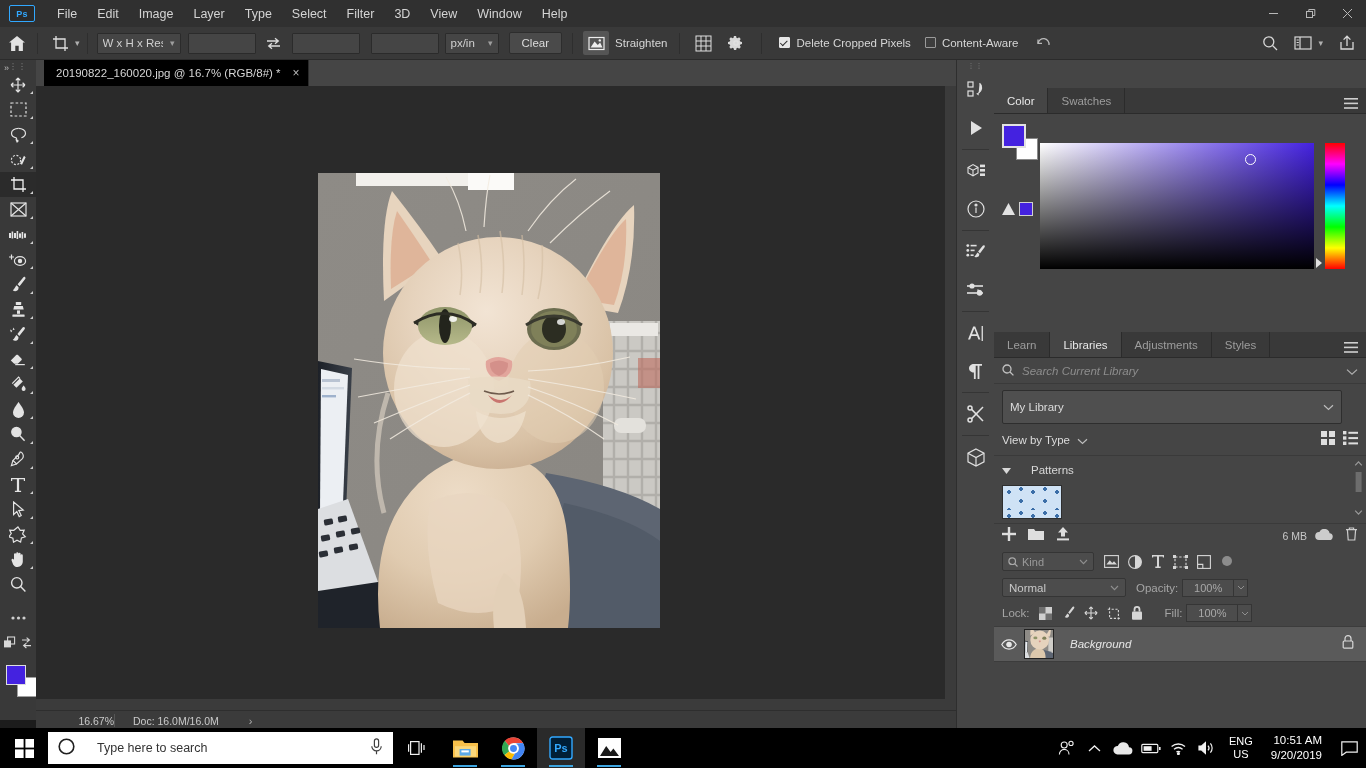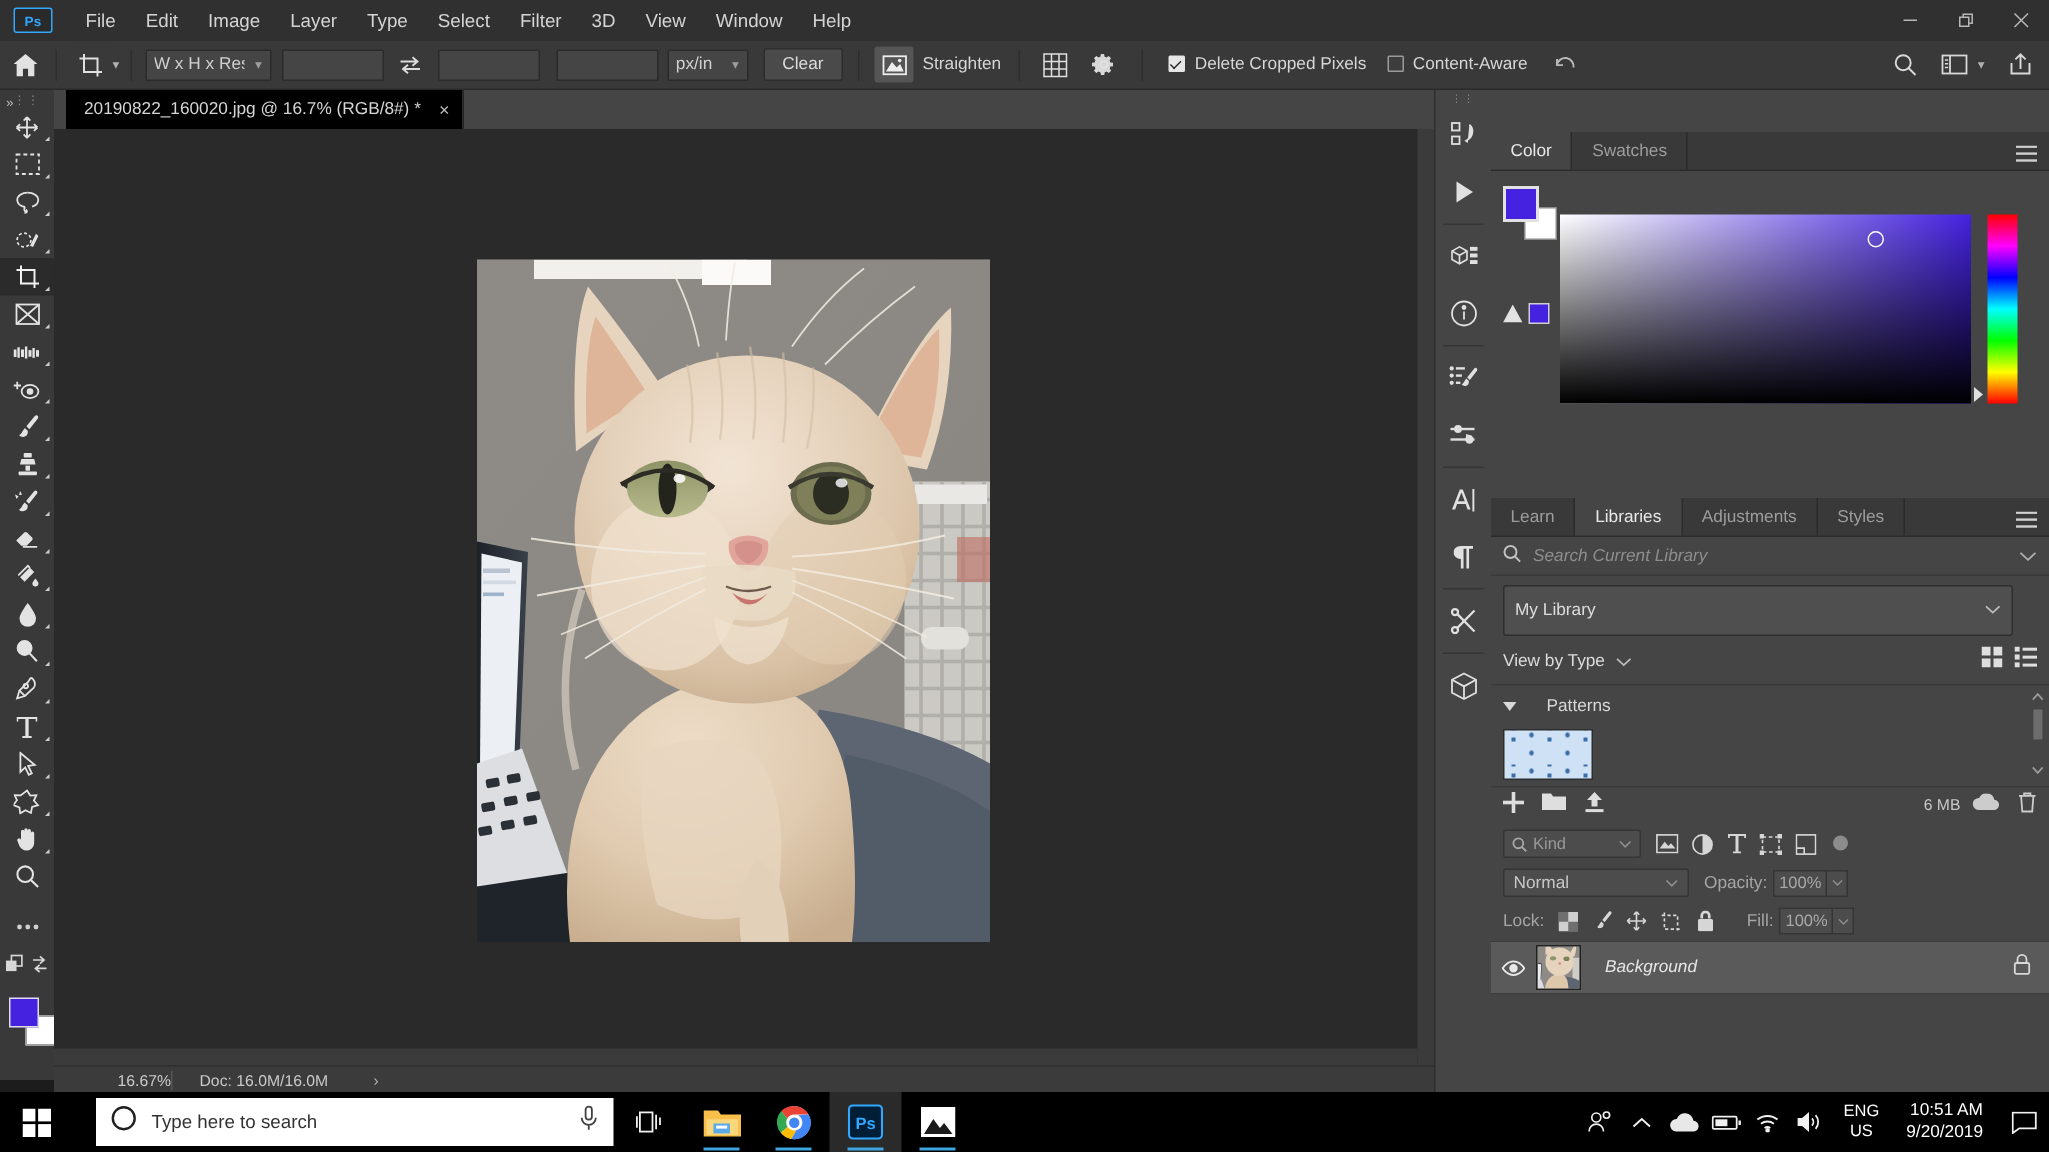--- a/index.html
+++ b/index.html
@@ -237,21 +237,21 @@
     display: flex; align-items: center; padding: 0 5px; color: #9a9a9a; font-size: 11px;
   }
   .lay-fico { width: 23px; height: 21px; display: flex; align-items: center; justify-content: center; }
   .lay-blend { height: 25px; display: flex; align-items: center; padding: 0 8px; }
   .blend-sel {
     width: 124px; height: 19px; background: #4c4c4c; border: 1px solid #353535; border-radius: 2px;
     display: flex; align-items: center; padding: 0 6px; color: #c8c8c8; font-size: 11.5px;
   }
   .lbl-dim { color: #a5a5a5; font-size: 11.5px; }
   .num-box {
-    width: 36px; height: 18px; background: #4c4c4c; border: 1px solid #353535;
+    width: 52px; height: 18px; background: #4c4c4c; border: 1px solid #353535;
     display: flex; align-items: center; justify-content: center;
     color: #a8a8a8; font-size: 11px; margin-left: 4px;
   }
   .num-stepper { width: 14px; height: 18px; background: #4c4c4c; border: 1px solid #353535; border-left: none;
     display:flex; align-items:center; justify-content:center;}
   .lay-lock { height: 26px; display: flex; align-items: center; padding: 0 8px; }
   .lock-ico { width: 23px; height: 22px; display: flex; align-items: center; justify-content: center; }
   .layer-row {
     height: 36px; display: flex; align-items: center; background: #5a5a5a;
     border-top: 1px solid #3c3c3c; border-bottom: 1px solid #3c3c3c;
@@ -266,21 +266,21 @@
   .layers-body { height: 164px; background: #454545; }
 
   
   .taskbar {
     position: absolute; left: 0; bottom: 0; width: 1366px; height: 40px;
     background: #000; display: flex; align-items: center;
   }
   .start-btn { width: 48px; height: 40px; display: flex; align-items: center; justify-content: center; }
   .tb-search {
     width: 345px; height: 32px; background: #fff; display: flex; align-items: center;
-    padding: 0 10px; margin-left: 16px;
+    padding: 0 10px; margin-left: 0; gap: 12px;
   }
   .tb-search-txt { color: #333; font-size: 12.5px; margin-left: 10px; flex: 1; }
   .tb-ico { width: 48px; height: 40px; display: flex; align-items: center; justify-content: center; position: relative; }
   .tb-ico.running::after {
     content: ''; position: absolute; bottom: 1px; left: 12px; width: 24px; height: 2.5px; background: #3da5e0;
   }
   .tb-ico.active { background: #2a2a2a; }
   .tray { margin-left: auto; display: flex; align-items: center; height: 40px; }
   .tray-ico { width: 28px; height: 40px; display: flex; align-items: center; justify-content: center; }
   .tray-lang { color: #fff; font-size: 11px; text-align: center; line-height: 13px; padding: 0 8px; }

